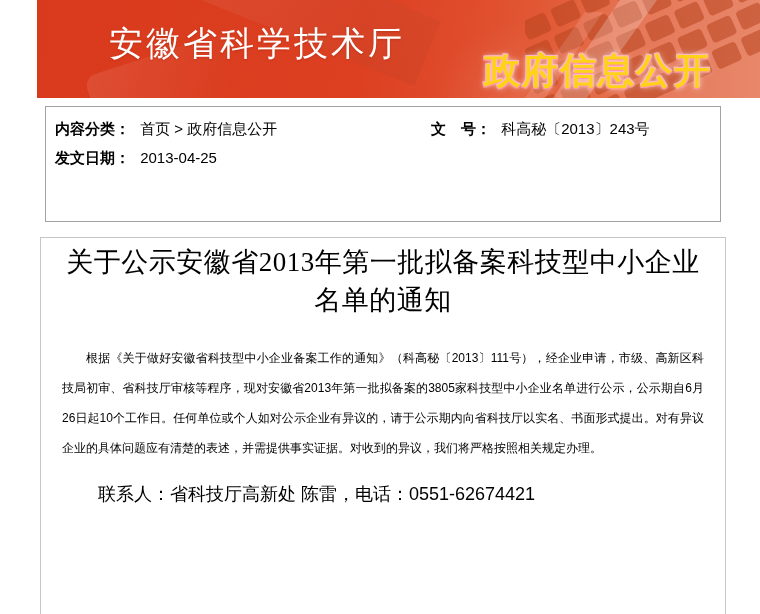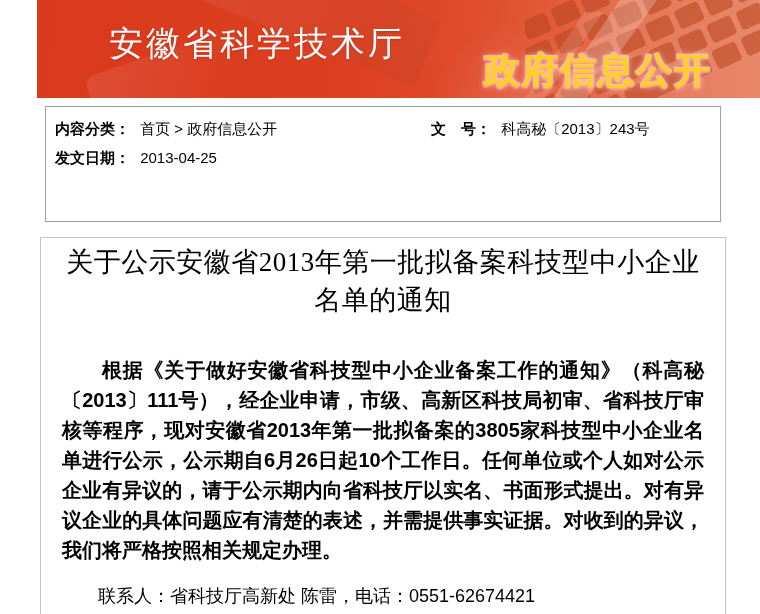--- a/index.html
+++ b/index.html
@@ -35,22 +35,22 @@
   .meta-label { font-weight:bold; }
   .meta-value { margin-left:6px; }
   .meta-docnum { position:absolute; left:385px; top:0; }
 
   
   .notice-box { position:absolute; left:40px; top:237px; width:686px; height:380px;
       border:1px solid #c6c6c6; border-bottom:none; background:#fff; padding:5px 21px 0 21px; }
   .notice-title { font-family:"Liberation Serif","DejaVu Serif",serif; font-weight:400;
       font-size:27px; line-height:38px; text-align:center; color:#000; letter-spacing:0.5px; }
   .salutation { margin-top:7px; font-size:15px; line-height:22px; text-indent:2em; }
-  .notice-body { margin-top:36px; font-size:20px; line-height:30px; text-indent:2em;
-      text-align:justify;font-weight:bold; }
+  .notice-body { margin-top:24px; font-size:12px; line-height:30px; text-indent:2em;
+      text-align:justify; }
   .contact { margin-top:20px; font-size:18px; line-height:22px; text-indent:2em; }
 </style>
 </head>
 <body>
 
 <div class="page">
 
   <div class="banner">
     <div class="streak1"></div>
     <div class="streak2"></div>

